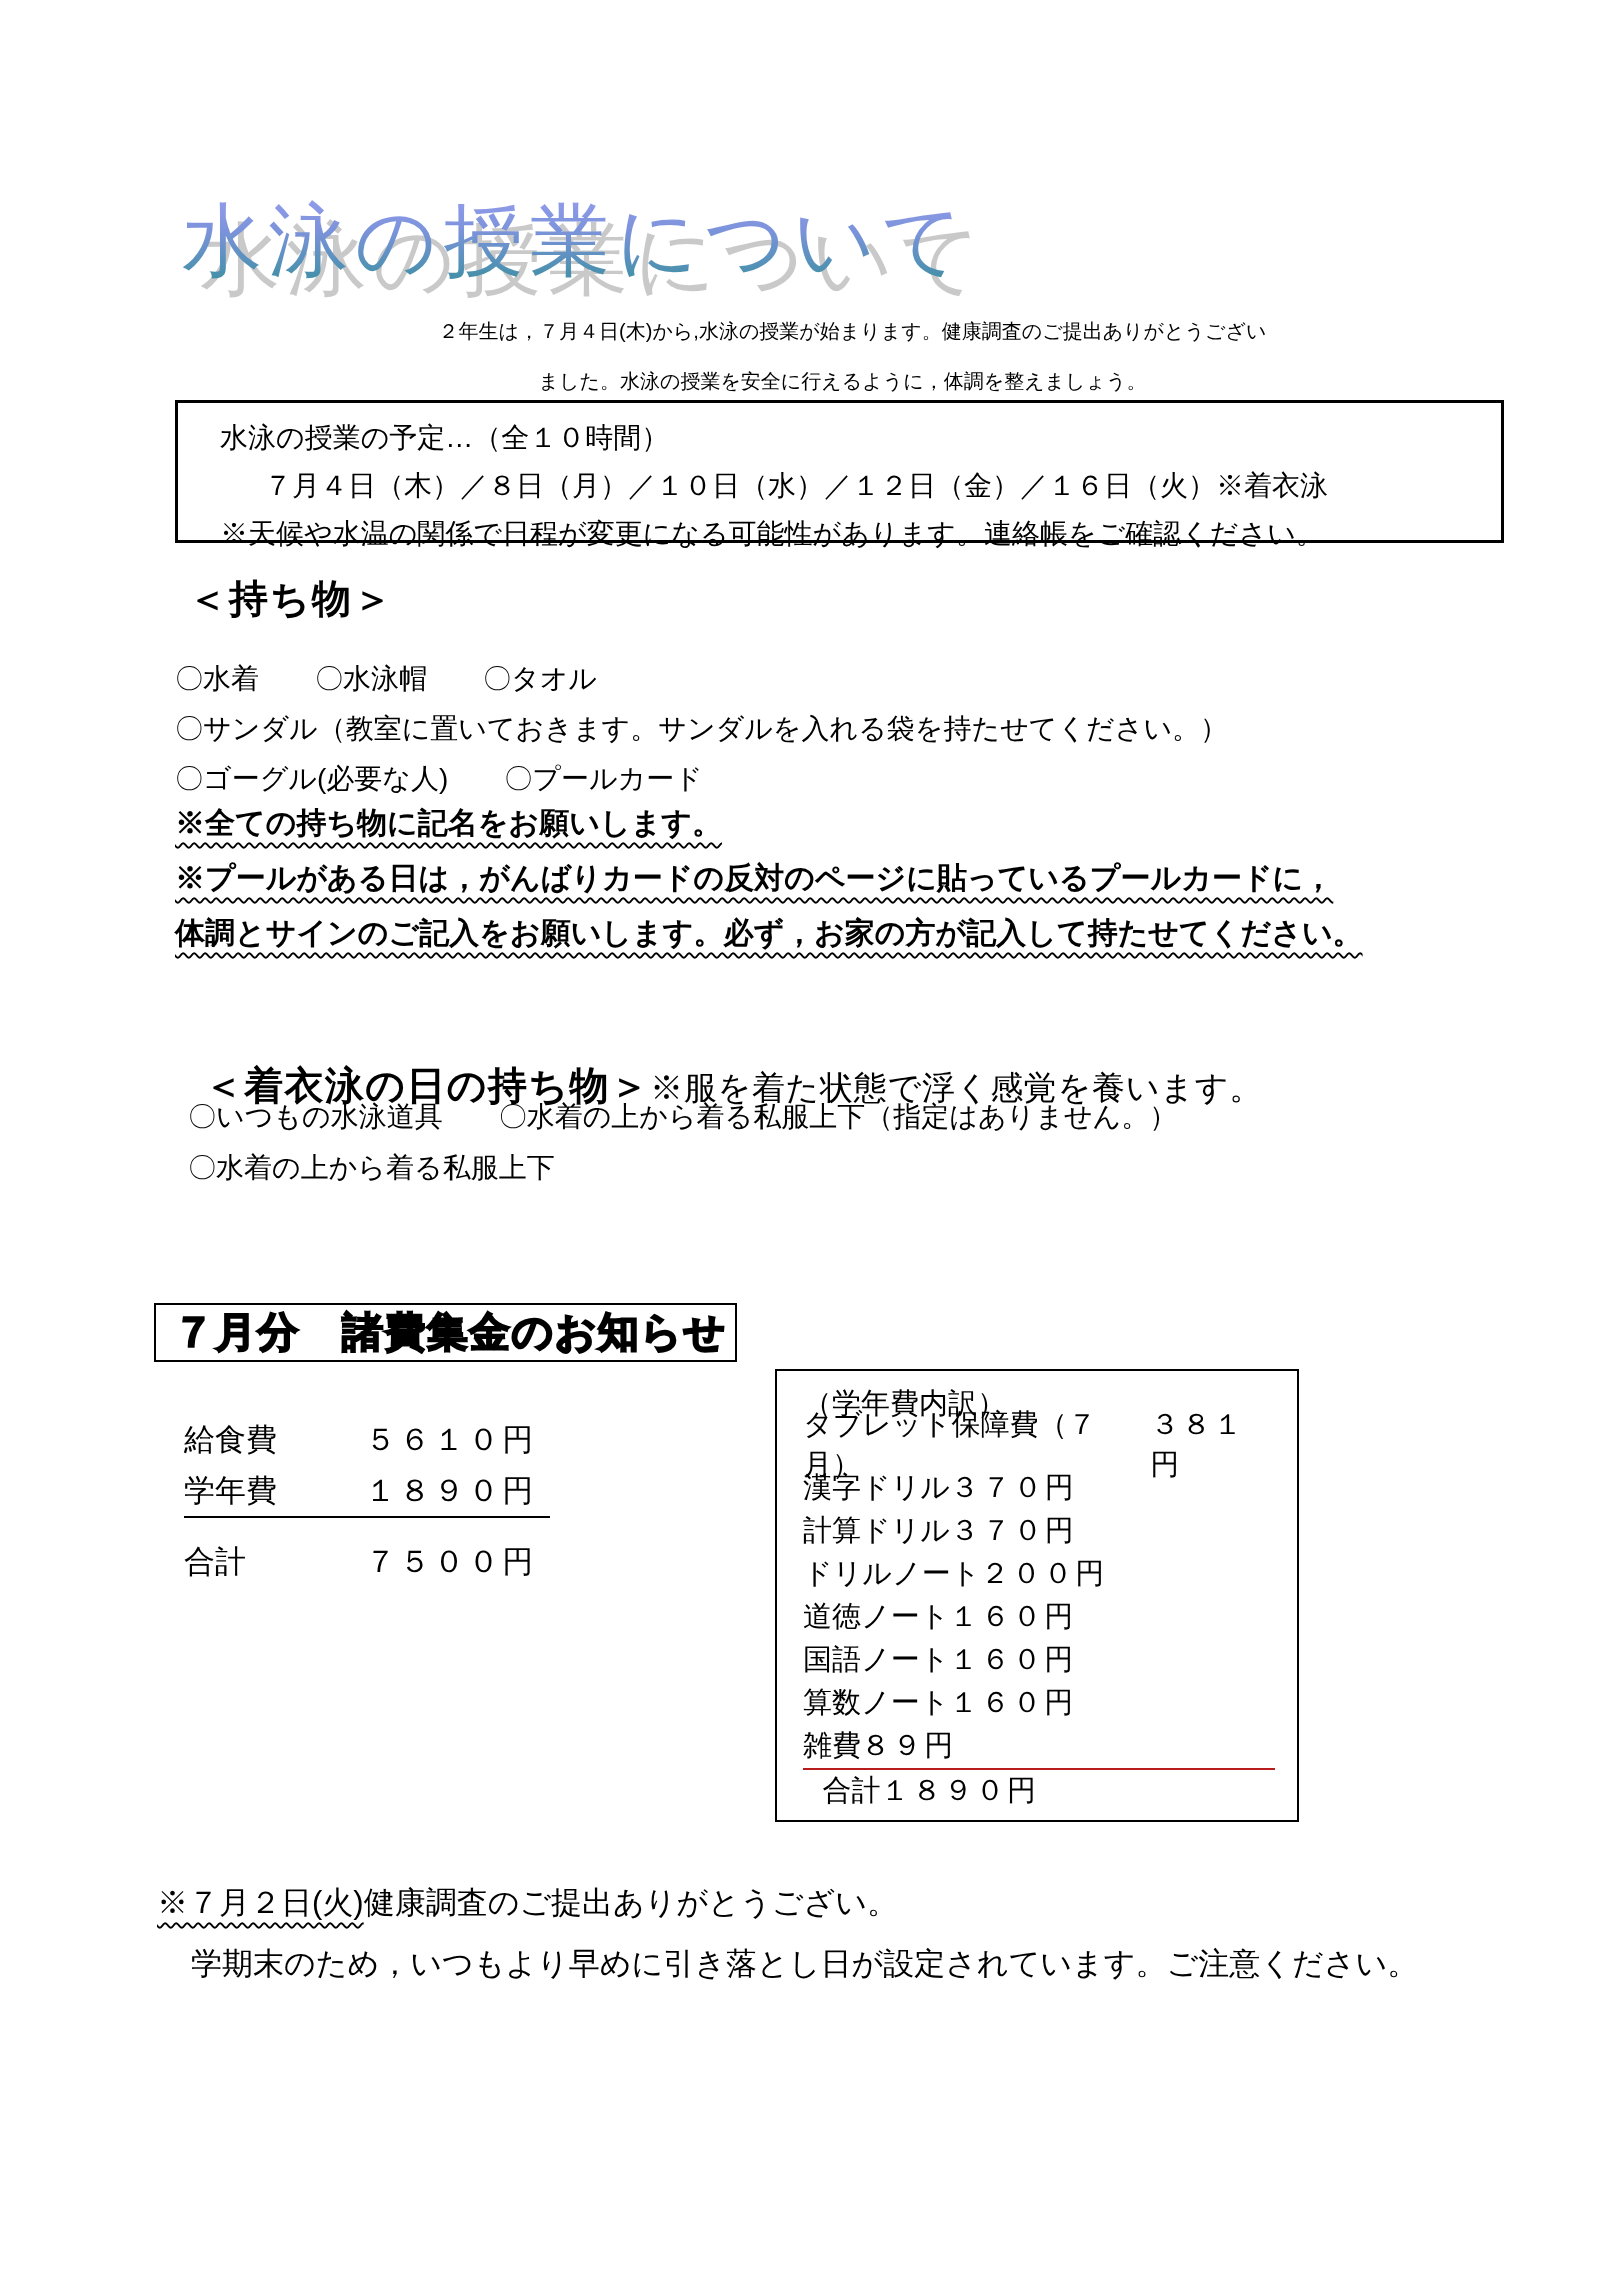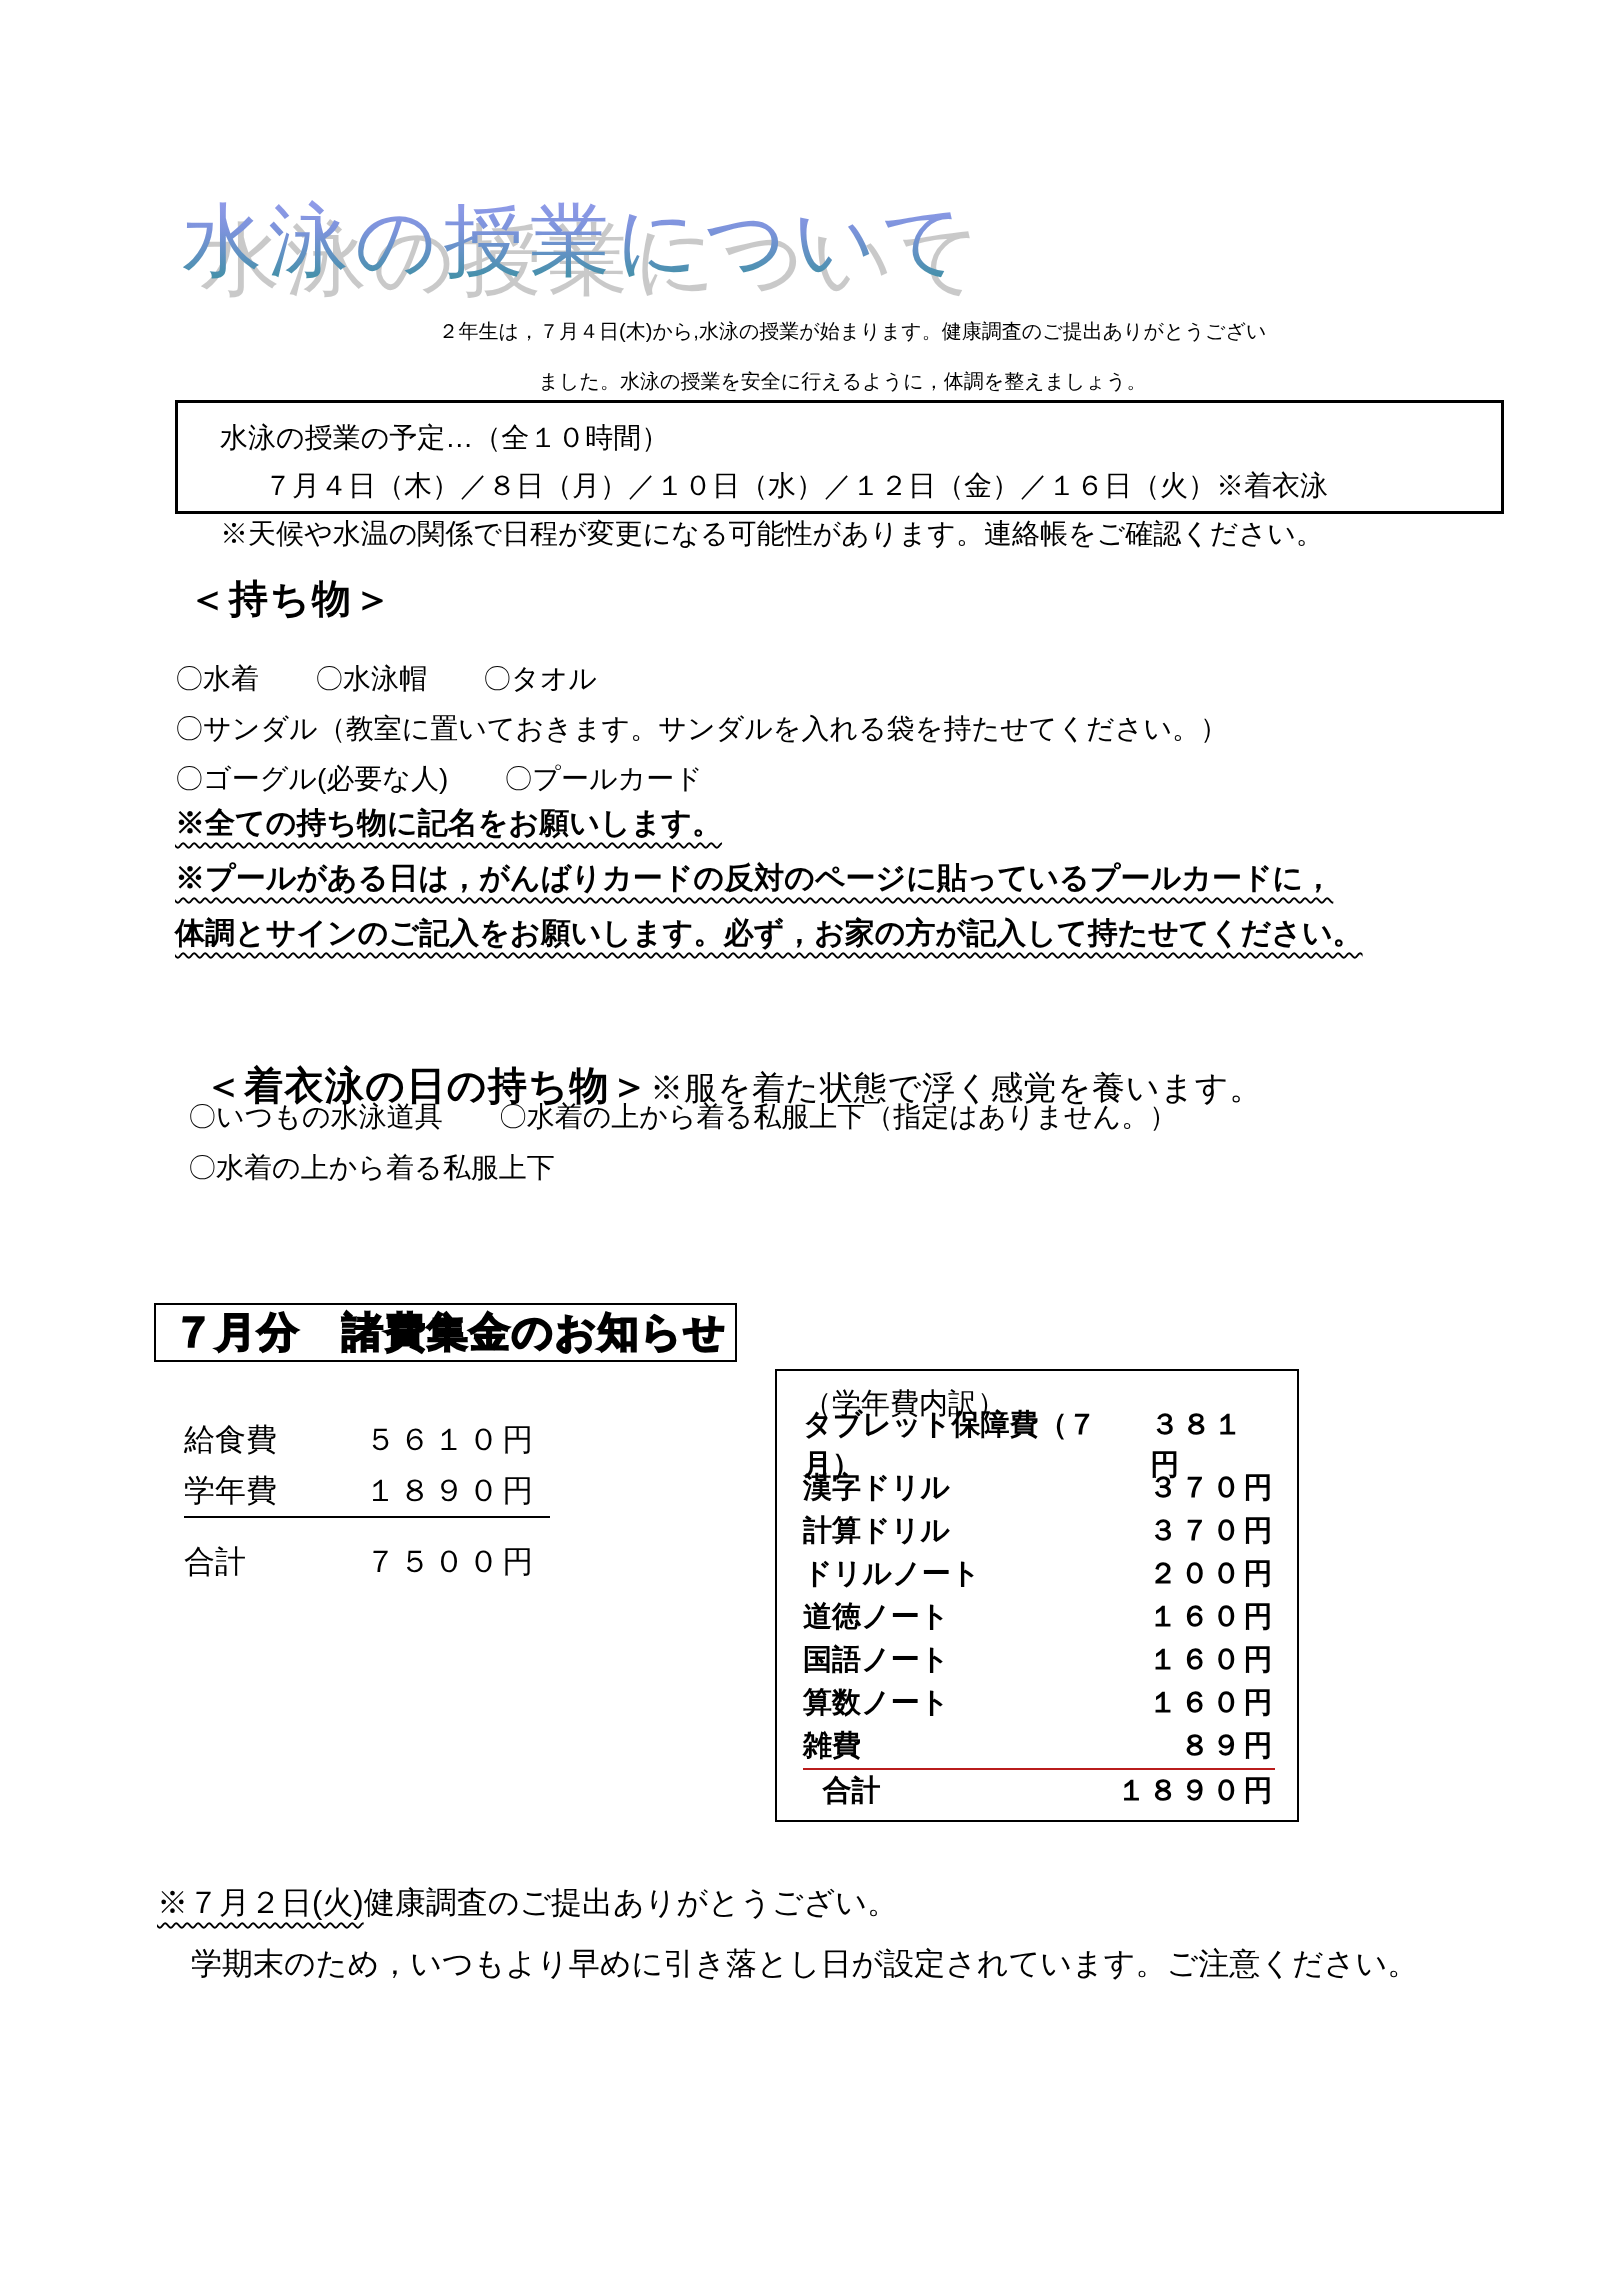--- a/index.html
+++ b/index.html
@@ -40,21 +40,21 @@
     line-height: 50px;
     text-align: center;
   }
 
   
   .schedule-box {
     position: absolute;
     left: 175px;
     top: 400px;
     width: 1329px;
-    height: 114px;
+    height: 143px;
     border: 3.3px solid #000000;
     box-sizing: border-box;
     padding-top: 10.5px;
     font-size: 28px;
   }
   .schedule-box .sline { line-height: 48px; padding-left: 42px; white-space: nowrap; }
   .schedule-box .sline.indent { padding-left: 86px; }
 
   
   .section-heading {
@@ -139,24 +139,22 @@
     width: 524px;
     height: 453px;
     border: 2.6px solid #000000;
     box-sizing: border-box;
     padding: 10.5px 22px 0 26px;
     font-size: 29px;
   }
   .breakdown-box .bheading { height: 42px; line-height: 42px; }
   .breakdown-box .brow {
     display: flex;
-    justify-content: space-between;
     align-items: center;
     height: 43px;
-    font-weight: bold;
   }
   .breakdown-box .brow .bvalue { letter-spacing: 2.6px; }
   .breakdown-box .brow.ruled { border-bottom: 2px solid #b91c1c; }
   .breakdown-box .brow.total .blabel { padding-left: 19.6px; }
 
   
   .bottom-note {
     position: absolute;
     left: 157px;
     top: 1872px;

